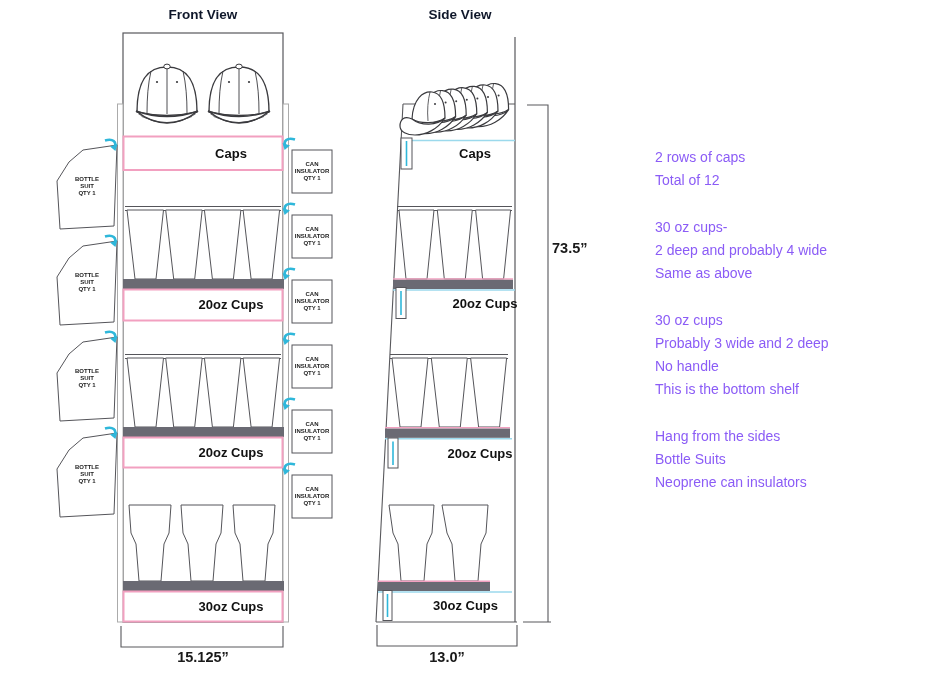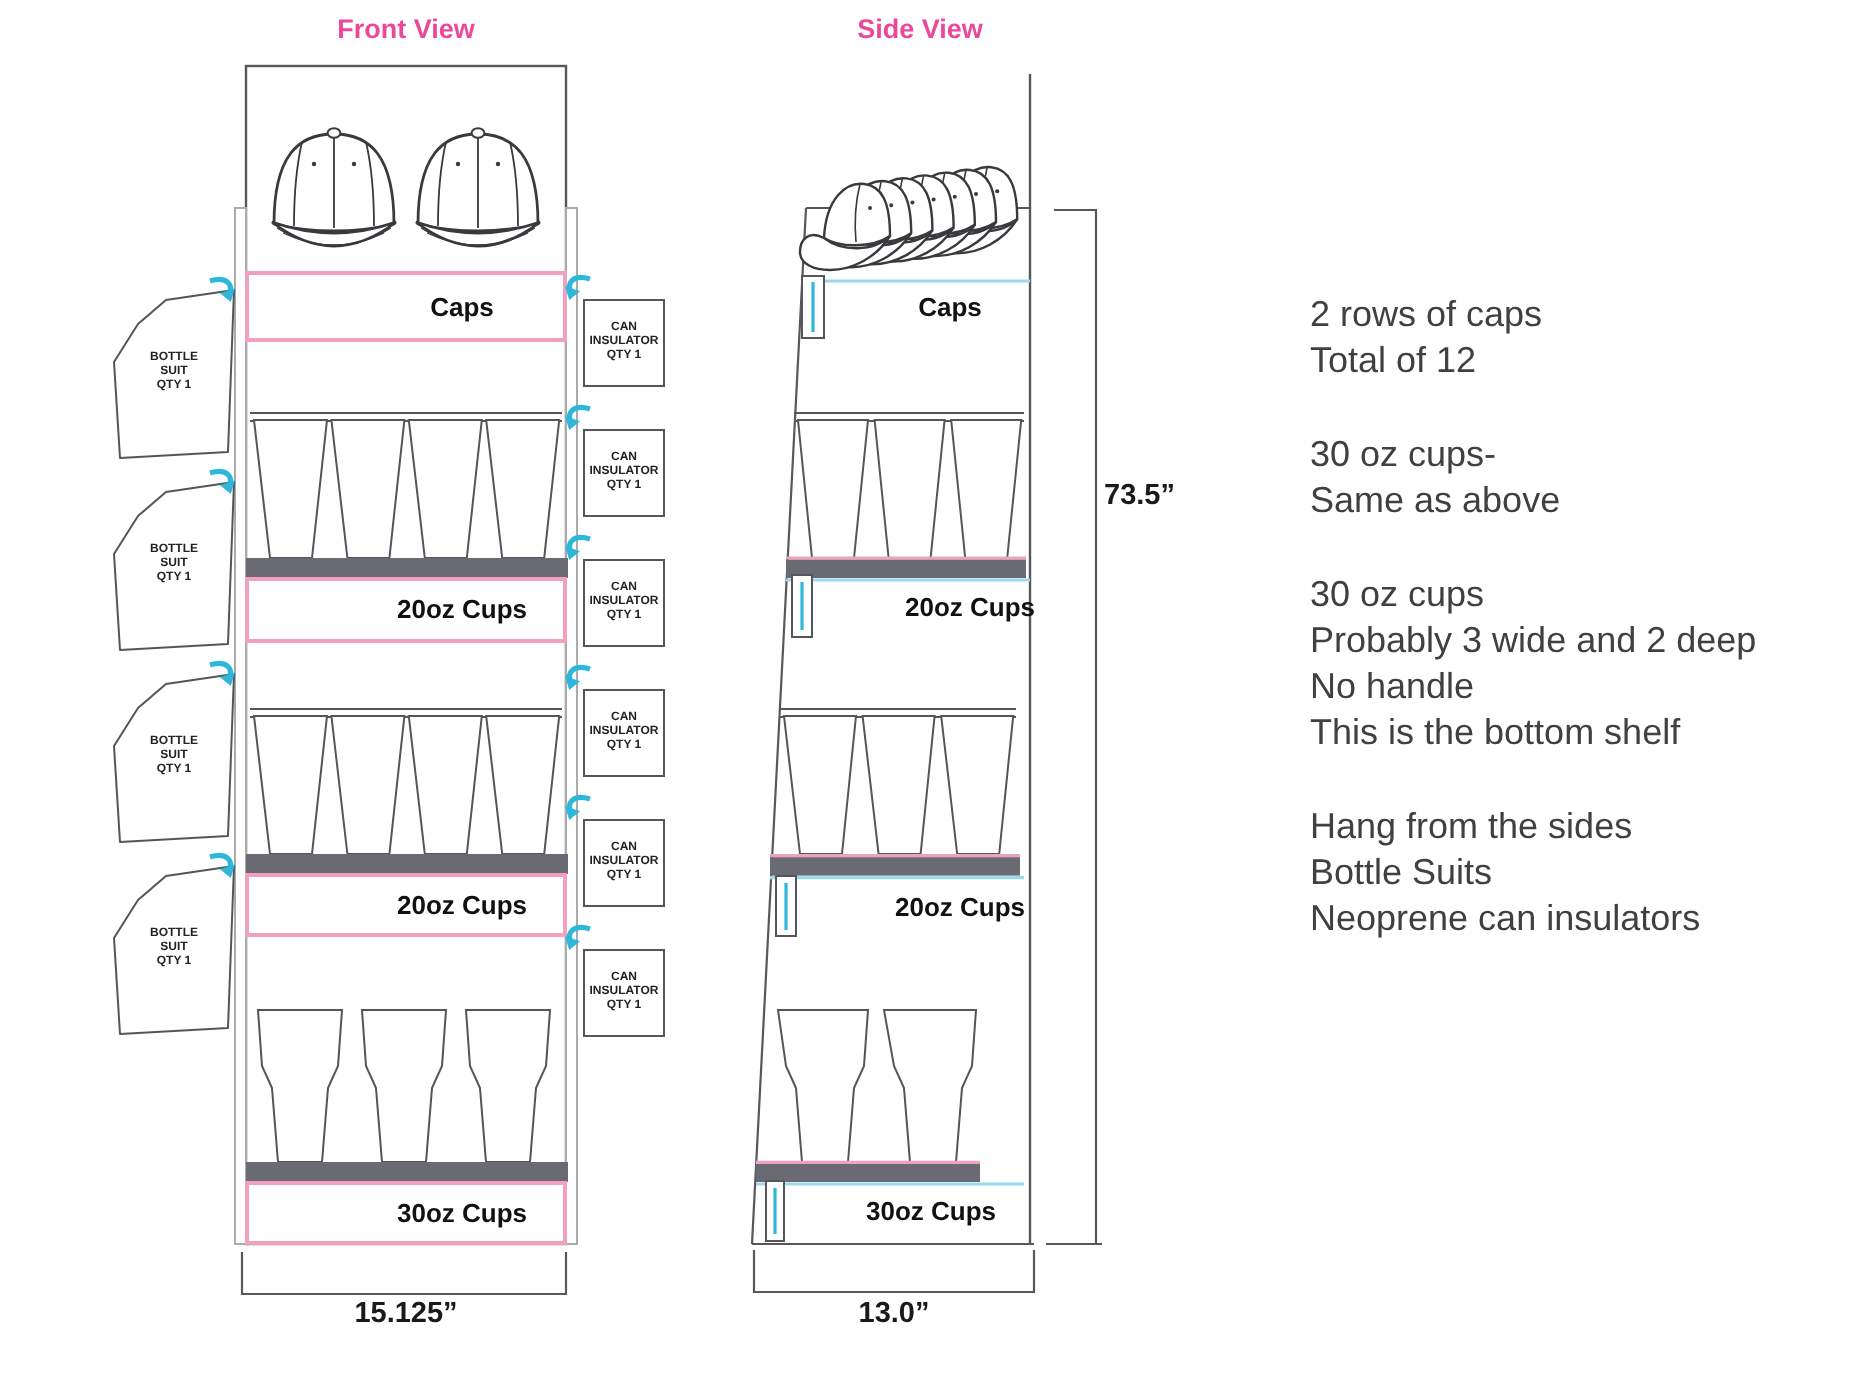--- a/index.html
+++ b/index.html
@@ -1,32 +1,32 @@
 <!DOCTYPE html>
 <html><head>
 <meta charset="utf-8">
 <style>
   html,body{margin:0;padding:0;background:#ffffff;}
   .canvas{
     position:relative;width:929px;height:688px;background:#fff;overflow:hidden;
     font-family:"Liberation Sans","DejaVu Sans",sans-serif;color:#111;
   }
   .abs{position:absolute;}
-  .view-title{font-weight:bold;font-size:13.5px;color:#ec4899;text-align:center;}
+  .view-title{font-weight:bold;font-size:13.5px;color:#0f172a;text-align:center;}
   .shelf-label{
     display:flex;align-items:center;justify-content:center;
     font-weight:bold;font-size:13px;color:#111;padding-left:28px;
   }
   .dim-label{font-weight:bold;font-size:14.5px;color:#1a1a1a;text-align:center;white-space:nowrap;}
   .tiny-label{
     display:flex;flex-direction:column;align-items:center;justify-content:center;
     font-weight:bold;font-size:6px;line-height:7px;color:#222;text-align:center;
   }
   .notes{width:250px;}
-  .note-line{font-size:18px;line-height:23px;height:23px;color:#404040;white-space:nowrap;}
+  .note-line{font-size:14px;line-height:23px;height:23px;color:#8b5cf6;white-space:nowrap;}
   .grp{margin-top:24px;}
   svg{display:block;}
 </style>
 </head>
 <body>
 
 <div class="canvas">
 
   <svg class="abs" style="left:50px;top:30px;" width="290" height="645" viewBox="50 30 290 645">
     <defs>
@@ -290,20 +290,21 @@
   <div class="abs tiny-label" style="left:292px;top:475px;width:40px;height:43px;">
     <span>CAN</span>
     <span>INSULATOR</span>
     <span>QTY 1</span>
   </div>
 
   <div class="abs notes" style="left:655px;top:146px;">
     <div class="note-line">2 rows of caps</div>
     <div class="note-line">Total of 12</div>
     <div class="note-line grp">30 oz cups-</div>
+    <div class="note-line">2 deep and probably 4 wide</div>
     <div class="note-line">Same as above</div>
     <div class="note-line grp">30 oz cups</div>
     <div class="note-line">Probably 3 wide and 2 deep</div>
     <div class="note-line">No handle</div>
     <div class="note-line">This is the bottom shelf</div>
     <div class="note-line grp">Hang from the sides</div>
     <div class="note-line">Bottle Suits</div>
     <div class="note-line">Neoprene can insulators</div>
   </div>
 

